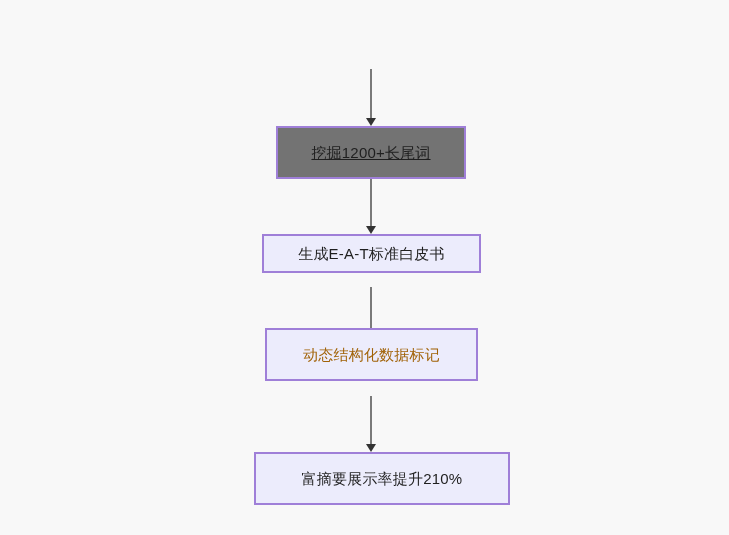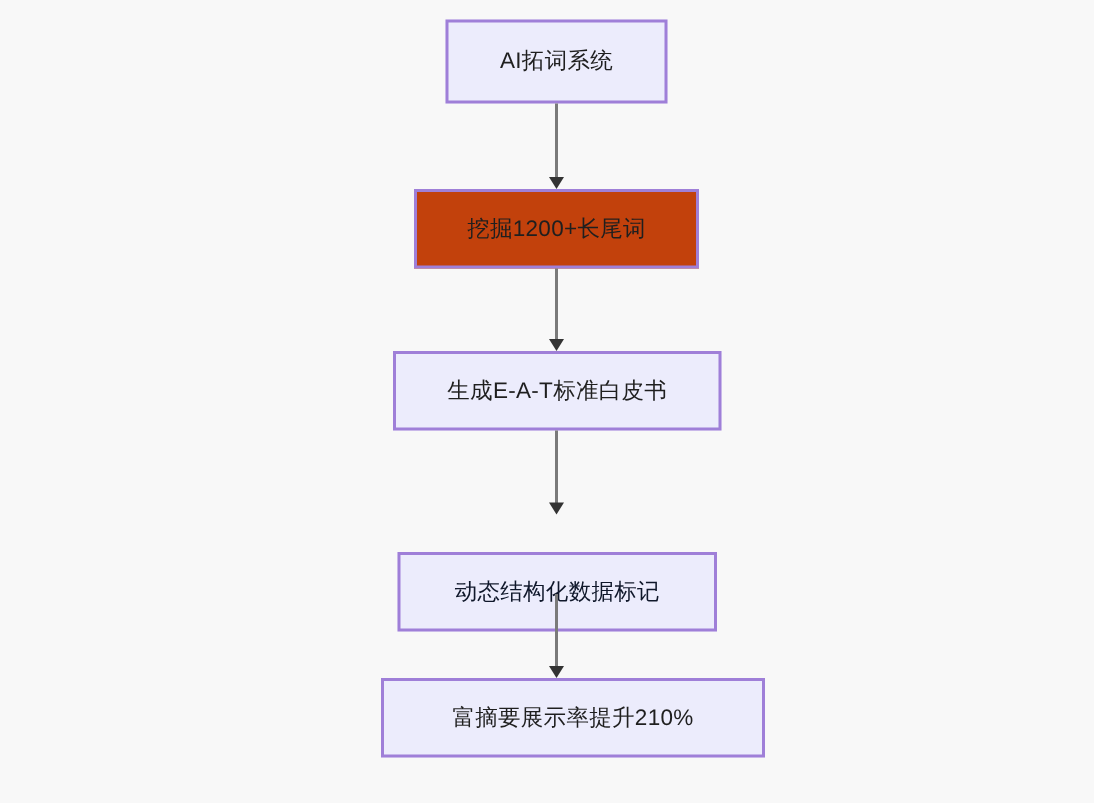--- a/index.html
+++ b/index.html
@@ -52,48 +52,45 @@
     border-left: 5px solid transparent;
     border-right: 5px solid transparent;
     border-top: 8px solid #333333;
   }
 </style>
 </head>
 <body style="background: rgb(248, 248, 248);">
 
 <div id="flowchart">
 
-  <div class="node" style="left: 297px; top: 13px; width: 148px; height: 56px; background: rgb(236, 236, 252); border-color: rgb(159, 127, 216); color: rgb(31, 31, 31);">
-    <span>AI拓词系统</span>
-  </div>
 
   <div class="edge" style="left: 371px; top: 69px;">
     <div class="edge-line" style="height: 50px; background: rgb(122, 122, 122);"></div>
     <div class="edge-head" style="top: 49px; border-top-color: rgb(51, 51, 51);"></div>
   </div>
 
-  <div class="node" style="left: 276px; top: 126px; width: 190px; height: 53px; background: #c2410c; border-color: rgb(159, 127, 216); color: rgb(31, 31, 31);">
+  <div class="node" style="left: 276px; top: 126px; width: 190px; height: 53px; background: #737373; border-color: rgb(159, 127, 216); color: rgb(31, 31, 31); text-decoration: underline;">
     <span>挖掘1200+长尾词</span>
   </div>
 
   <div class="edge" style="left: 371px; top: 179px;">
     <div class="edge-line" style="height: 48px; background: rgb(122, 122, 122);"></div>
     <div class="edge-head" style="top: 47px; border-top-color: rgb(51, 51, 51);"></div>
   </div>
 
-  <div class="node" style="left: 262px; top: 234px; width: 219px; height: 53px; background: rgb(236, 236, 252); border-color: rgb(159, 127, 216); color: rgb(31, 31, 31);">
+  <div class="node" style="left: 262px; top: 234px; width: 219px; height: 39px; background: rgb(236, 236, 252); border-color: rgb(159, 127, 216); color: rgb(31, 31, 31);">
     <span>生成E-A-T标准白皮书</span>
   </div>
 
   <div class="edge" style="left: 371px; top: 287px;">
     <div class="edge-line" style="height: 49px; background: rgb(122, 122, 122);"></div>
     <div class="edge-head" style="top: 48px; border-top-color: rgb(51, 51, 51);"></div>
   </div>
 
-  <div class="node" style="left: 265px; top: 328px; width: 213px; height: 53px; background: rgb(236, 236, 252); border-color: rgb(159, 127, 216); color: #0f172a; margin-top: 40px;">
+  <div class="node" style="left: 265px; top: 328px; width: 213px; height: 53px; background: rgb(236, 236, 252); border-color: rgb(159, 127, 216); color: #a16207;">
     <span>动态结构化数据标记</span>
   </div>
 
   <div class="edge" style="left: 371px; top: 396px;">
     <div class="edge-line" style="height: 49px; background: rgb(122, 122, 122);"></div>
     <div class="edge-head" style="top: 48px; border-top-color: rgb(51, 51, 51);"></div>
   </div>
 
   <div class="node" style="left: 254px; top: 452px; width: 256px; height: 53px; background: rgb(236, 236, 252); border-color: rgb(159, 127, 216); color: rgb(31, 31, 31);">
     <span>富摘要展示率提升210%</span>

